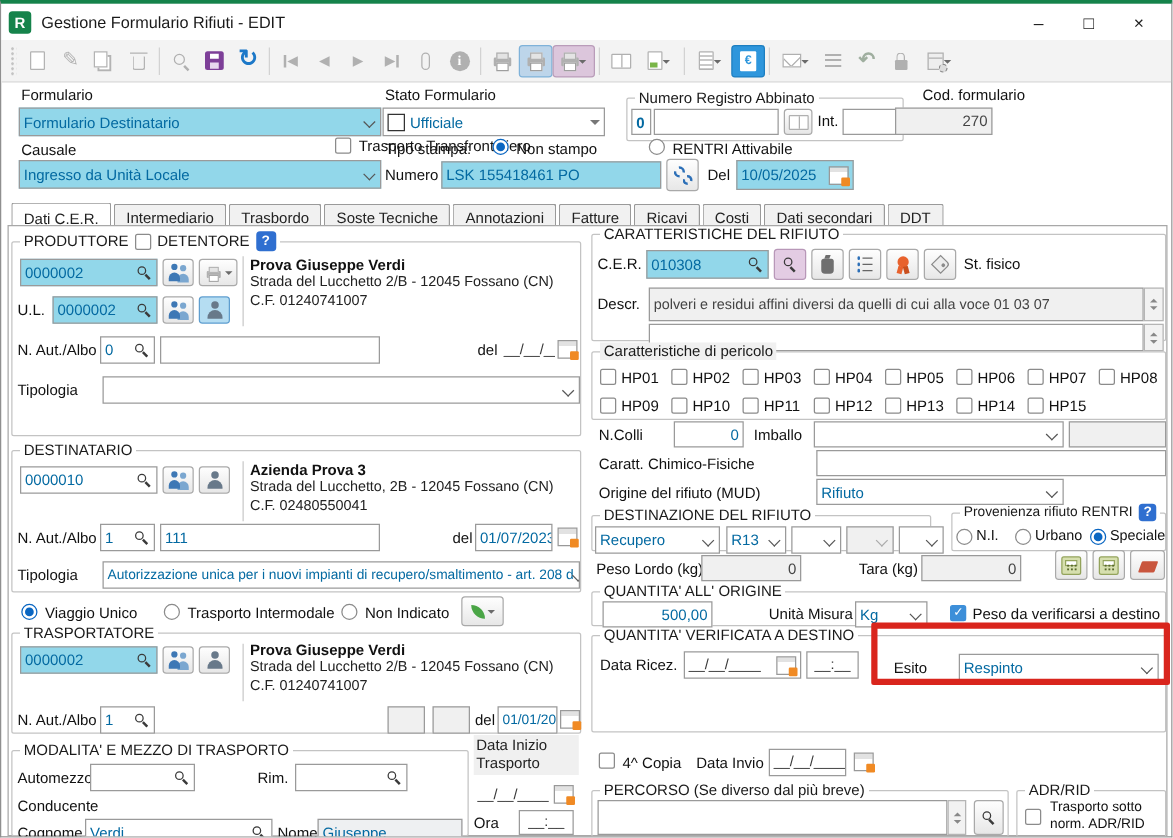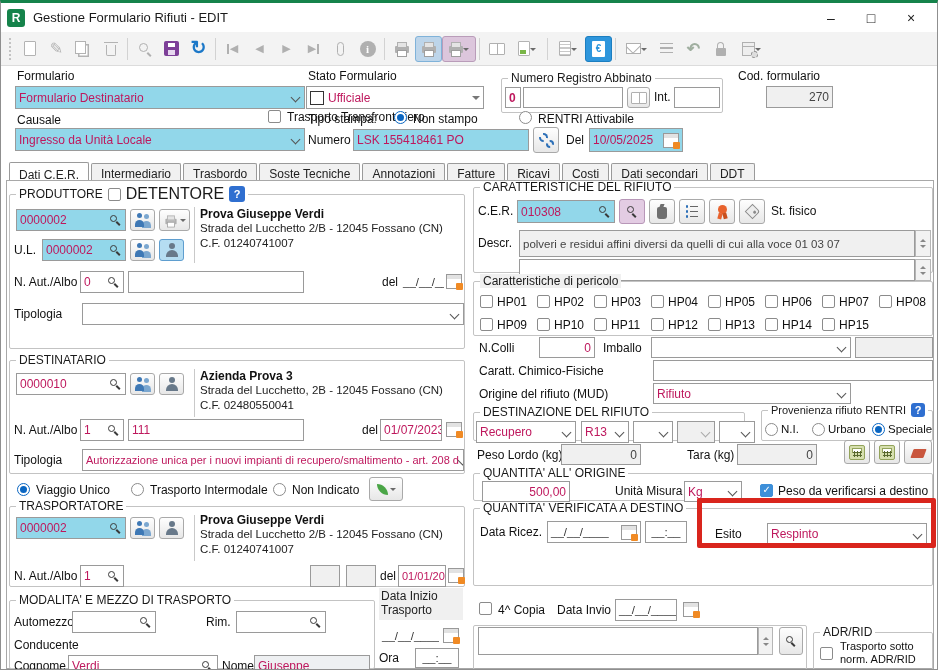--- a/index.html
+++ b/index.html
@@ -47,21 +47,21 @@
   .ml::before{content:"";position:absolute;left:-1px;top:-7px;width:12px;height:12px;transform:rotate(45deg);border:1.5px solid #b0b0b0;background:#fff;}
   .nt{width:13px;height:11px;background:repeating-linear-gradient(#b0b0b0 0 1.5px,transparent 1.5px 4.5px);}
   .rvt{color:#9fae9f;font-size:16px;font-weight:bold;line-height:1;}
   .lk{width:10px;height:8px;background:#b0b0b0;border-radius:1px;position:relative;margin-top:6px;}
   .lk::before{content:"";position:absolute;top:-6px;left:1.5px;width:7px;height:7px;border:1.5px solid #b0b0b0;border-radius:50% 50% 0 0;border-bottom:none;box-sizing:border-box;}
   .ar{width:13px;height:14px;border:1.5px solid #b0b0b0;position:relative;background:#eee;box-sizing:border-box;}
   .ar::before{content:"";position:absolute;top:3px;left:0;right:0;height:1.5px;background:#b0b0b0;}
   .ar::after{content:"";position:absolute;right:-4px;bottom:-3px;width:7px;height:7px;border-radius:50%;border:1.5px dashed #8a8a8a;background:#ddd;box-sizing:border-box;}
   
   .l{position:absolute;font-size:12px;white-space:nowrap;color:#111;}
-  .f{position:absolute;box-sizing:border-box;border:1px solid #9a9a9a;background:#fff;display:flex;align-items:center;padding:0 3px;font-size:12px;color:#be185d;overflow:hidden;white-space:nowrap;}
+  .f{position:absolute;box-sizing:border-box;border:1px solid #9a9a9a;background:#fff;display:flex;align-items:center;padding:0 3px;font-size:12px;color:#0369a1;overflow:hidden;white-space:nowrap;}
   .cyn{background:#92d7ea;}
   .ro{background:#f0f0f0;color:#444;}
   .rt{justify-content:flex-end;}
   .nob{border:none;background:transparent;}
   .ch{width:6px;height:6px;border-right:1.5px solid #555;border-bottom:1.5px solid #555;transform:rotate(45deg);margin-left:auto;margin-right:2px;flex:none;}
   .tri{width:0;height:0;border:4px solid transparent;border-top-color:#777;margin-left:auto;margin-top:4px;flex:none;}
   .b{position:absolute;box-sizing:border-box;border:1px solid #a9a9a9;border-radius:3px;background:linear-gradient(#fefefe,#e7e7e7);display:flex;align-items:center;justify-content:center;gap:2px;}
   .b.on{background:#b5ddf2;border-color:#5f9ecf;}
   .b.pk{background:#e3cce3;border-color:#b897b8;}
   .cb{width:13px;height:13px;border:1px solid #8b8b8b;background:#fff;display:inline-block;box-sizing:border-box;border-radius:2px;flex:none;}
@@ -217,21 +217,21 @@
         <span class="lk"></span>
       </span>
     <span class="tb" style="width:34px">
         <span class="ar"></span>
         <span class="cr"></span>
       </span>
   </div>
 
   <div>
     <span class="l" style="left:16px;top:66px">Formulario</span>
-    <div class="f cyn" style="left:14px;top:83px;width:290px;height:23px;color:#be185d">
+    <div class="f cyn" style="left:14px;top:83px;width:290px;height:23px;color:#0369a1">
         <span>Formulario Destinatario</span>
         <span class="ch"></span>
       </div>
 
     <span class="l" style="left:307px;top:66px">Stato Formulario</span>
     <div class="f" style="left:305px;top:83px;width:178px;height:23px">
         <span class="swatch"></span>
         <span>Ufficiale</span>
         <span class="tri"></span>
       </div>
@@ -243,21 +243,21 @@
         </div>
       <div class="f" style="left:21px;top:2px;width:100px;height:21px"></div>
       <div class="b" style="left:125px;top:2px;width:23px;height:21px">
           <span class="bk"></span>
         </div>
       <span class="l" style="left:152px;top:5px">Int.</span>
       <div class="f" style="left:172px;top:2px;width:46px;height:21px"></div>
     </fieldset>
 
     <span class="l" style="left:737px;top:66px">Cod. formulario</span>
-    <div class="f ro rt" style="left:765px;top:83px;width:67px;height:22px">
+    <div class="f ro rt" style="left:715px;top:83px;width:78px;height:22px">
         <span>270</span>
       </div>
 
     <span class="l" style="left:16px;top:110px">Causale</span>
     <span class="cb" style="position:absolute;left:267px;top:107px"></span>
     <span class="l" style="left:286px;top:107px">Trasporto Transfrontaliero</span>
     <div class="f cyn" style="left:14px;top:125px;width:290px;height:23px">
         <span>Ingresso da Unità Locale</span>
         <span class="ch"></span>
       </div>
@@ -293,21 +293,21 @@
     <span class="tab">Costi</span>
     <span class="tab">Dati secondari</span>
     <span class="tab">DDT</span>
   </div>
   <div class="panel"></div>
 
   <fieldset class="grp" style="left:8px;top:182px;width:456px;height:164px">
     <legend>
         <span>PRODUTTORE</span>
         <span class="cb"></span>
-        <span style="font-size:16px">DETENTORE</span>
+        <span style="font-size:12px">DETENTORE</span>
         <span class="qb">?</span>
       </legend>
     <div class="f cyn" style="left:6px;top:6px;width:110px;height:22px">
         <span>0000002</span>
         <span class="mg"></span>
       </div>
     <div class="b" style="left:120px;top:6px;width:25px;height:22px">
         <span class="pp"></span>
       </div>
     <div class="b" style="left:149px;top:6px;width:31px;height:22px">
@@ -646,20 +646,21 @@
 
   <span class="cb" style="position:absolute;left:478px;top:599px"></span>
   <span class="l" style="left:497px;top:600px">4^ Copia</span>
   <span class="l" style="left:556px;top:600px">Data Invio</span>
   <div class="f ph" style="left:614px;top:596px;width:62px;height:22px">
       <span>__/__/____</span>
     </div>
   <span class="cl" style="position:absolute;left:682px;top:599px"></span>
 
   <fieldset class="grp" style="left:472px;top:622px;width:334px;height:45px">
+    <legend>PERCORSO (Se diverso dal più breve)</legend>
     <div class="f" style="left:4px;top:1px;width:280px;height:28px"></div>
     <div class="sp" style="left:284px;top:1px;width:15px;height:28px">
         <i class="u"></i>
         <i class="d"></i>
       </div>
     <div class="b" style="left:305px;top:1px;width:24px;height:28px">
         <span class="mg" style="margin:0"></span>
       </div>
   </fieldset>
 

